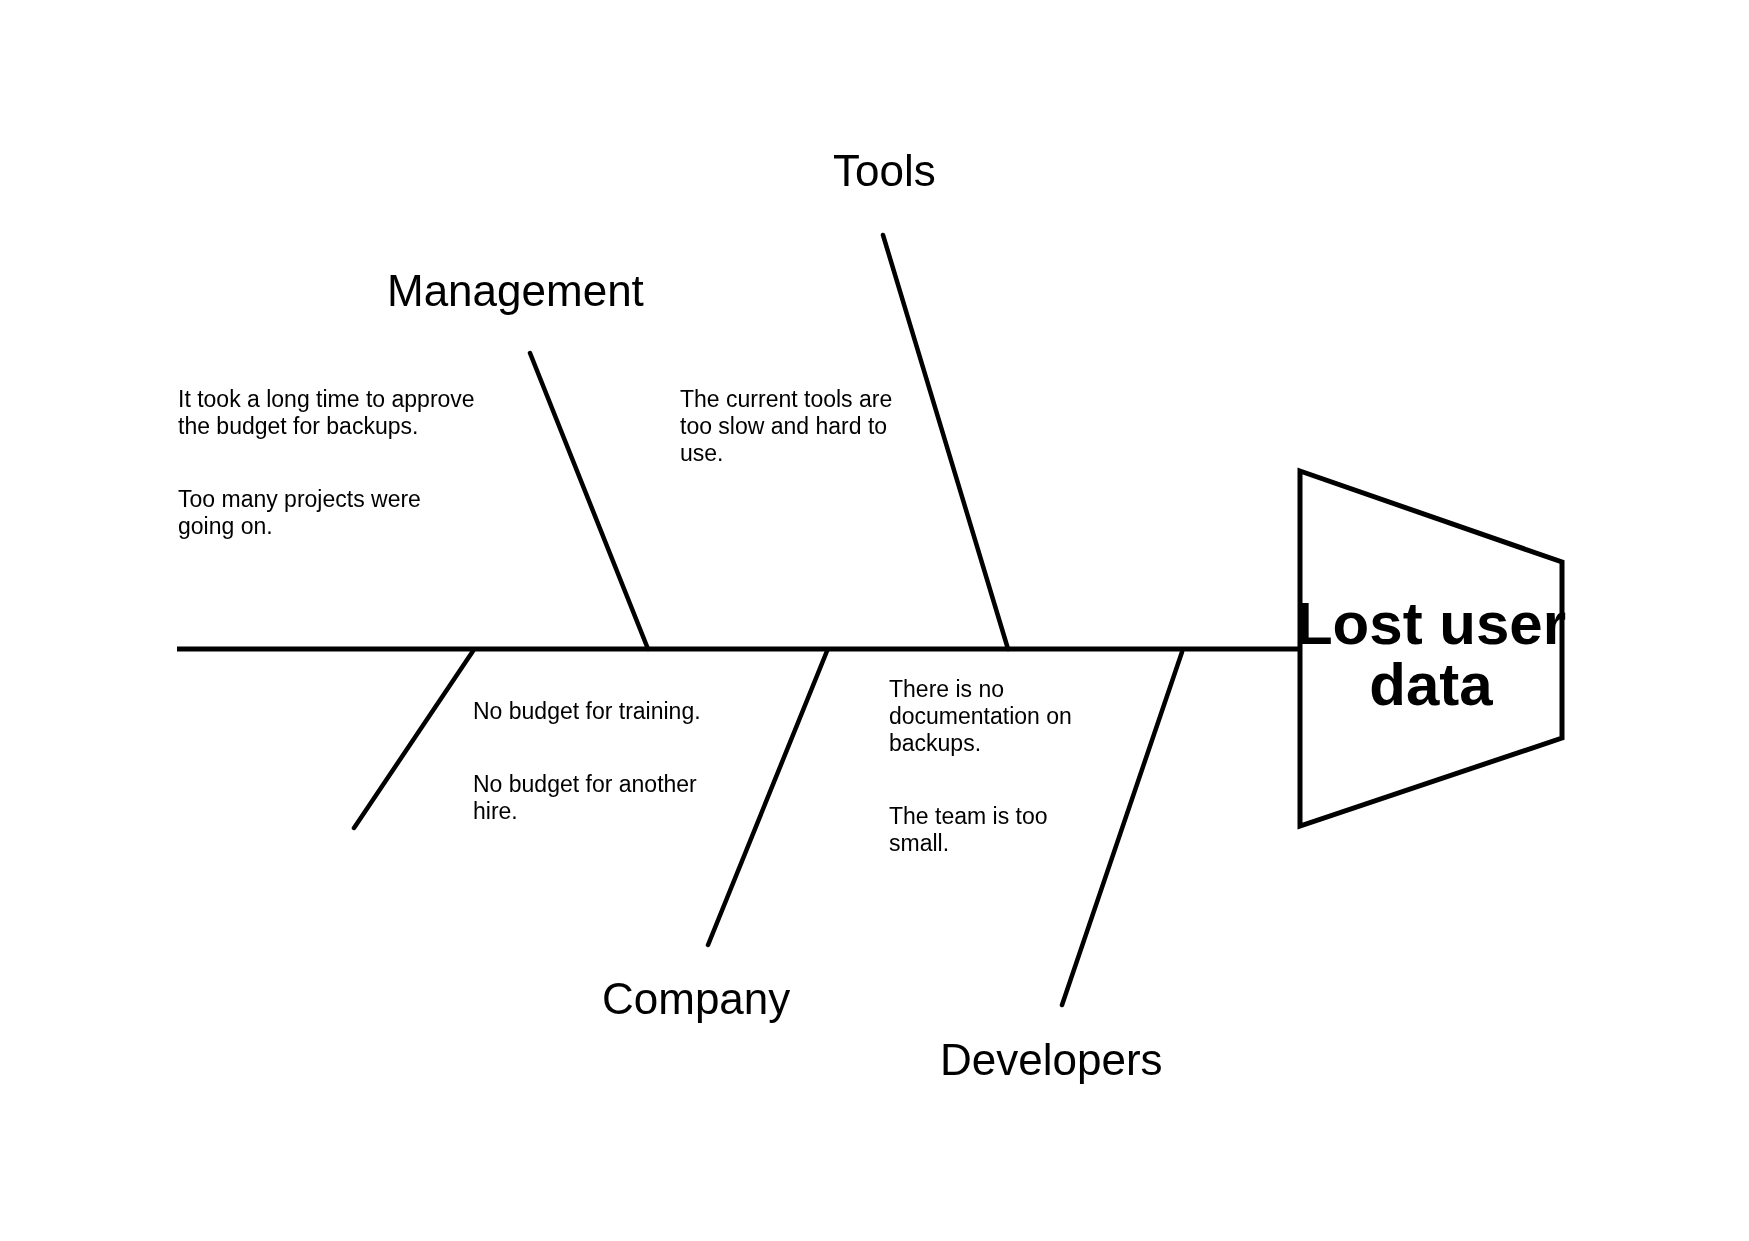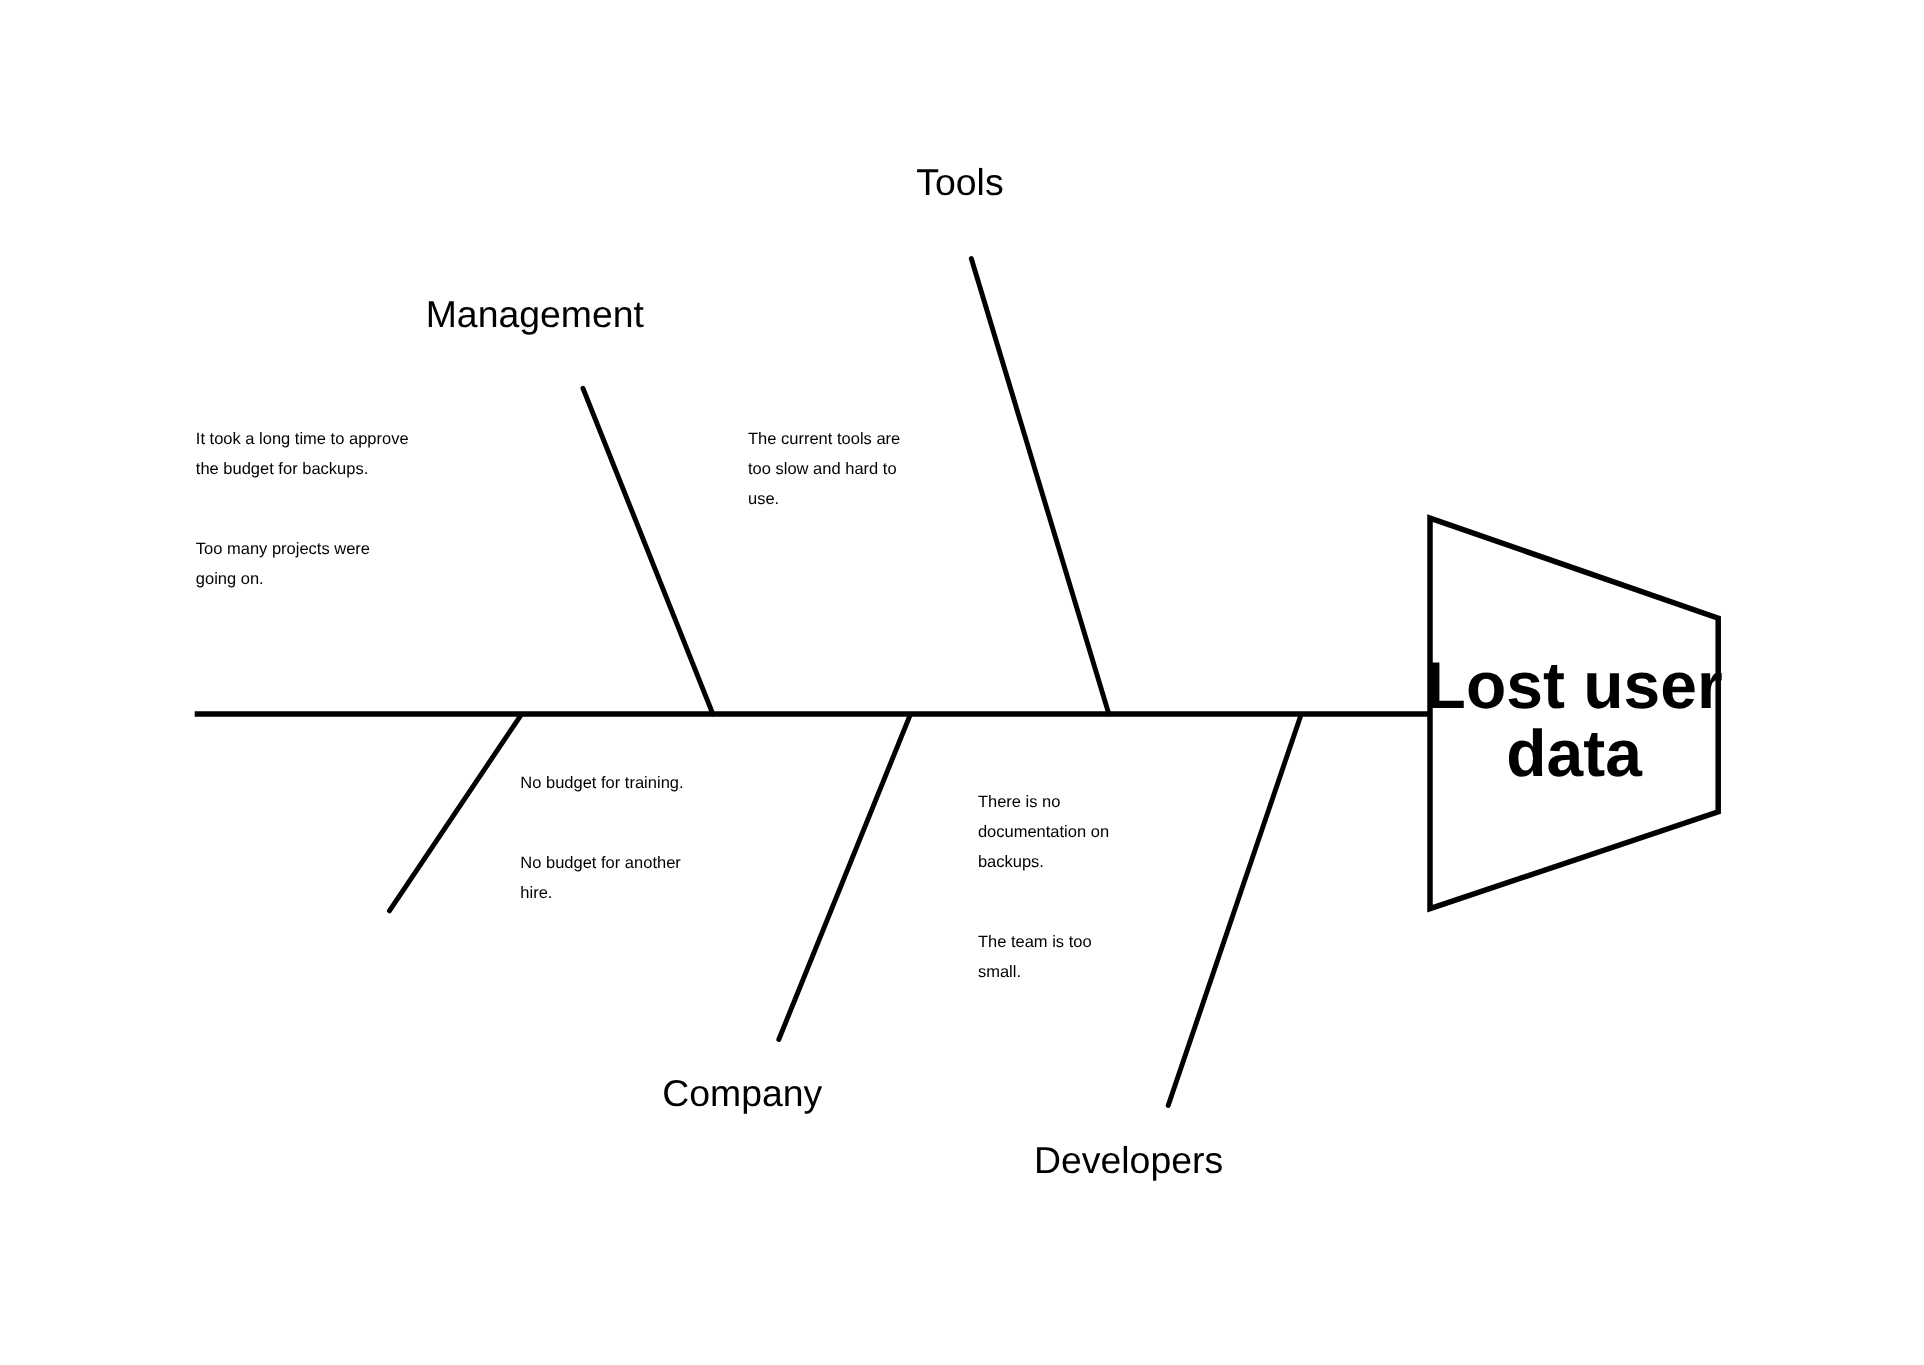--- a/index.html
+++ b/index.html
@@ -21,51 +21,51 @@
     left: 0;
     top: 0;
     width: 1749px;
     height: 1241px;
   }
   .label {
     position: absolute;
     white-space: pre-line;
   }
   .category-label {
-    font-size: 34px;
+    font-size: 44px;
     line-height: 1;
     font-weight: 400;
   }
   .problem-label {
     font-size: 60px;
     line-height: 61px;
     font-weight: 700;
     text-align: center;
     width: 300px;
   }
   .causes {
     position: absolute;
-    font-size: 15px;
+    font-size: 23px;
     line-height: 27px;
     white-space: pre-line;
   }
   .causes p.cause {
     margin: 0 0 46px 0;
     padding: 0;
   }
   
   .pos-management-label  { left: 387px;  top: 269px; }
   .pos-tools-label       { left: 833px;  top: 149px; }
   .pos-company-label     { left: 602px;  top: 977px; text-align: center; }
   .pos-developers-label  { left: 940px;  top: 1038px; }
   .pos-problem-label     { left: 1281px; top: 593px; }
   .pos-management-causes { left: 178px;  top: 386px; width: 360px; }
   .pos-tools-causes      { left: 680px;  top: 386px; width: 260px; }
   .pos-company-causes    { left: 473px;  top: 698px; width: 290px; }
-  .pos-developers-causes { left: 889px;  top: 716px; width: 230px; }
+  .pos-developers-causes { left: 889px;  top: 676px; width: 230px; }
 </style>
 </head>
 <body>
 
 <div class="canvas">
 
   <svg class="lines-svg" viewBox="0 0 1749 1241" xmlns="http://www.w3.org/2000/svg">
 
     <line x1="177" y1="649" x2="1300" y2="649" stroke="#000000" stroke-width="5"></line>
 

